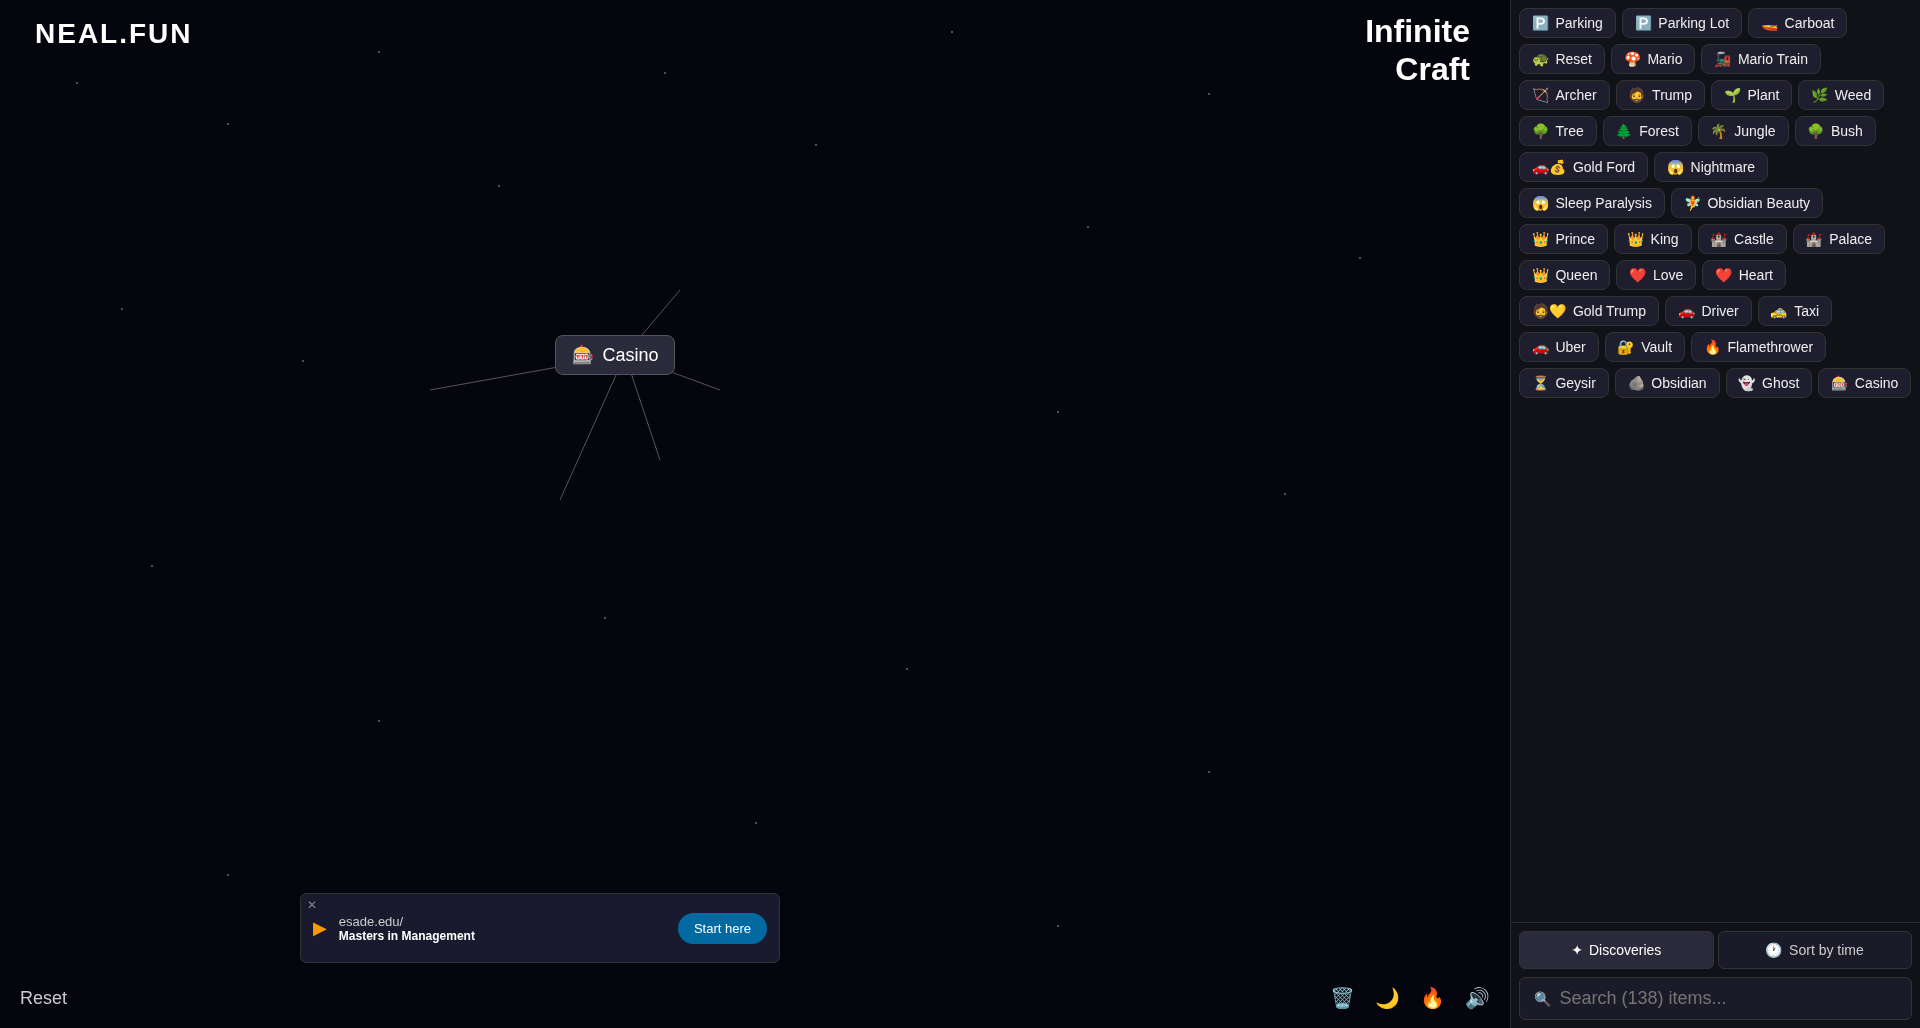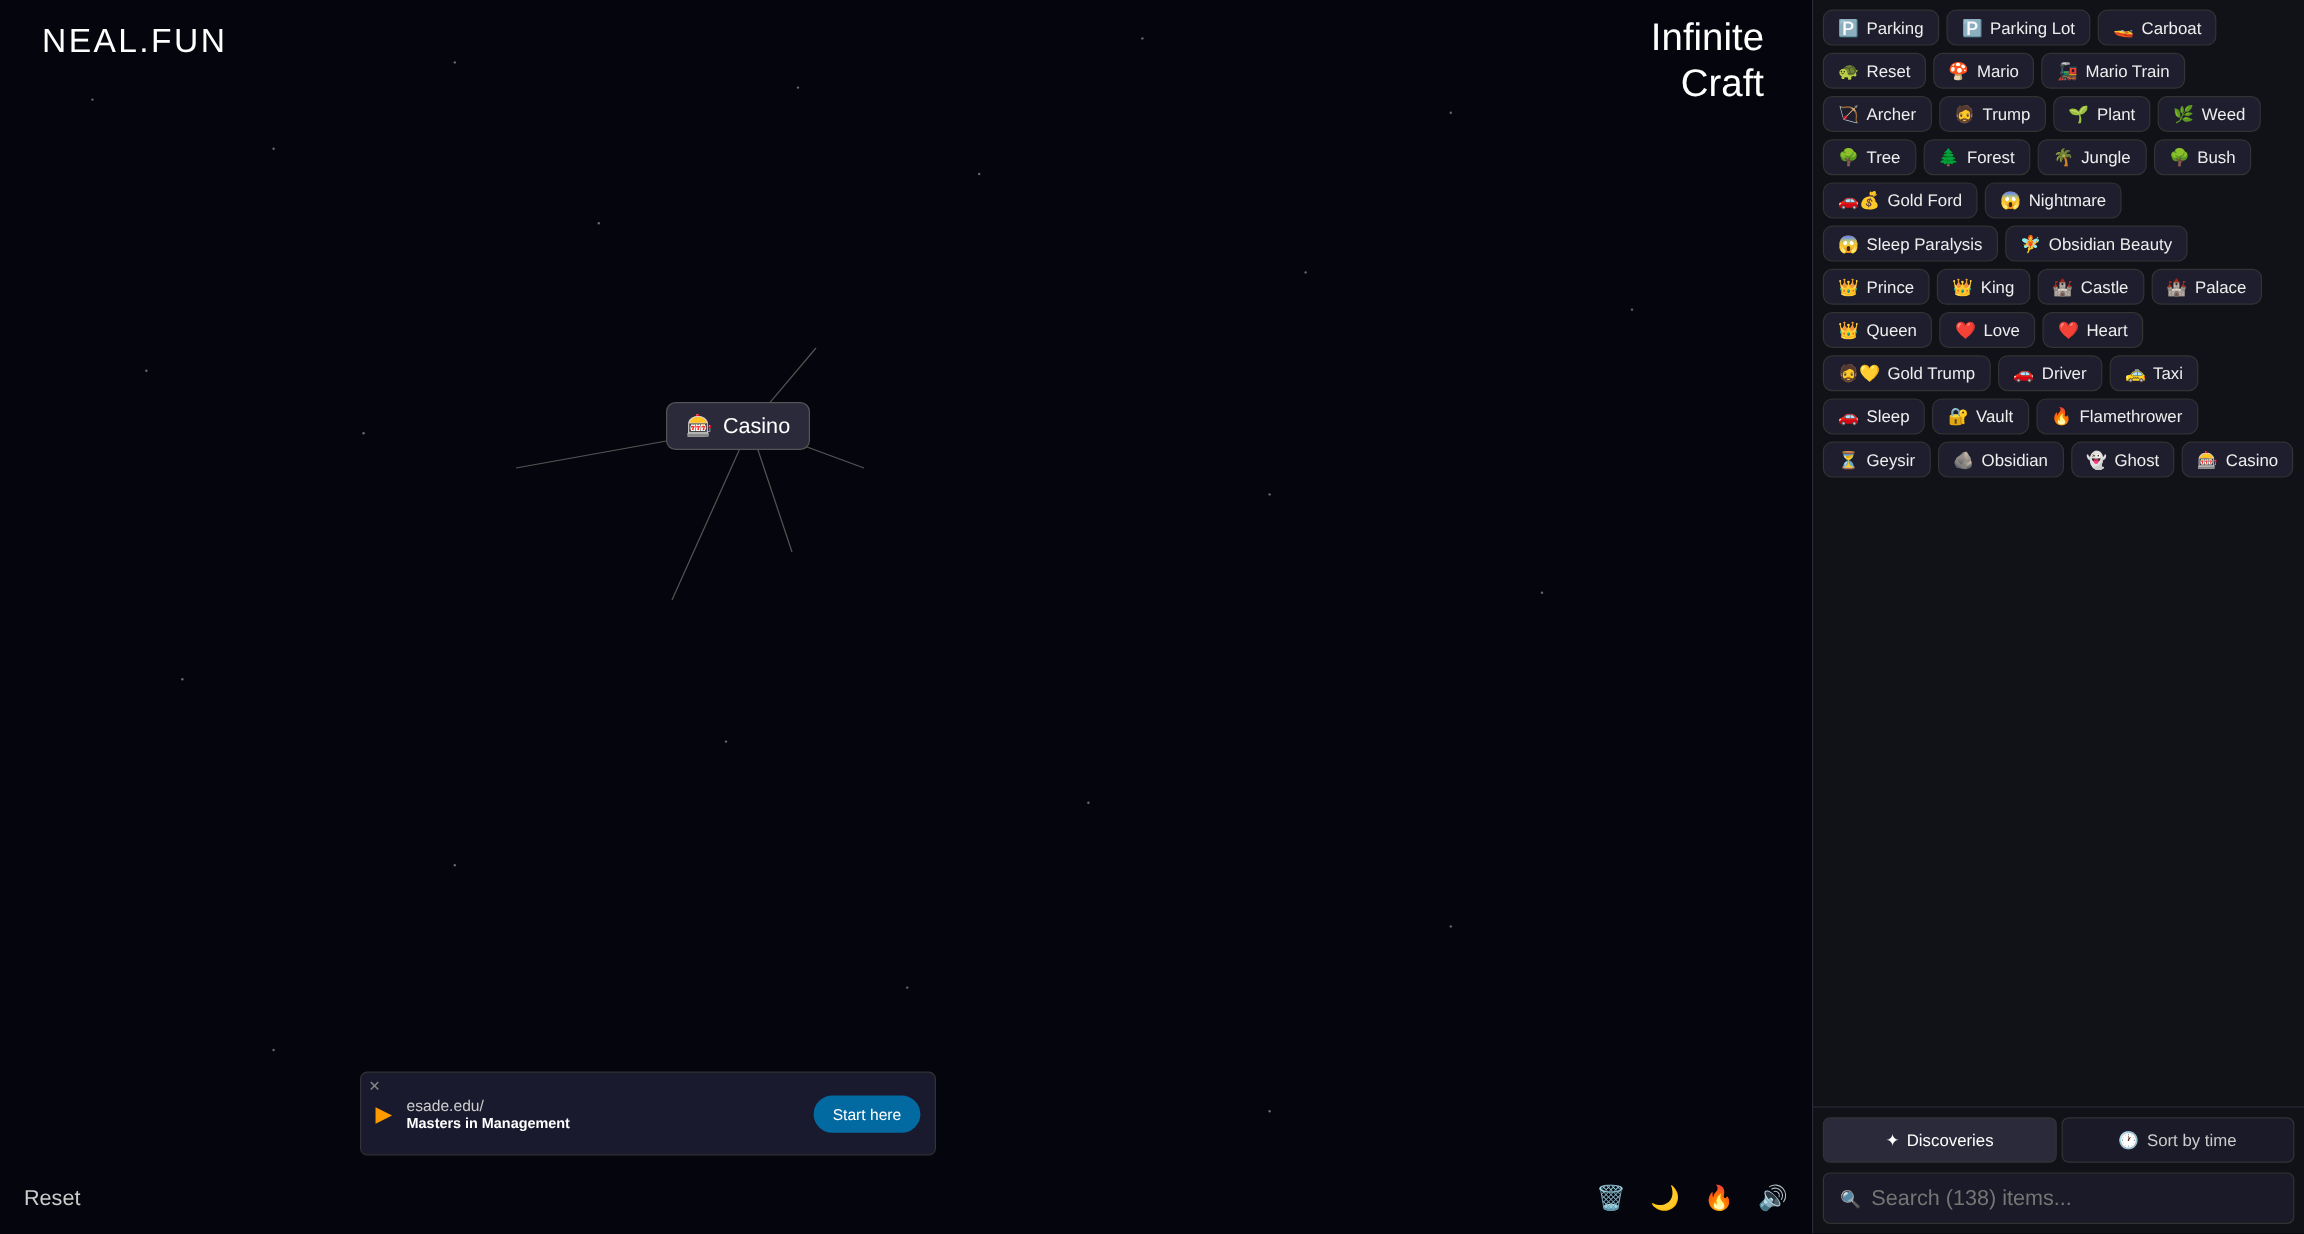--- a/index.html
+++ b/index.html
@@ -29,32 +29,32 @@
       border-radius: 50%;
     }
 
     
     #logo {
       position: absolute;
       top: 18px;
       left: 35px;
       color: #fff;
       font-size: 28px;
-      font-weight: normal;
+      font-weight: bold;
       letter-spacing: 2px;
     }
 
     
     #game-title {
       position: absolute;
       top: 12px;
       right: 40px;
       color: #fff;
       font-size: 32px;
-      font-weight: normal;
+      font-weight: bold;
       text-align: right;
       line-height: 1.2;
     }
 
     
     .canvas-element {
       position: absolute;
       background: #2a2a3a;
       border: 1px solid #555;
       border-radius: 8px;
@@ -441,21 +441,21 @@
       <div class="item-chip">
         <span>🚗</span>
         <span>Driver</span>
       </div>
       <div class="item-chip">
         <span>🚕</span>
         <span>Taxi</span>
       </div>
       <div class="item-chip">
         <span>🚗</span>
-        <span>Sleep</span>
+        <span>Uber</span>
       </div>
       <div class="item-chip">
         <span>🔐</span>
         <span>Vault</span>
       </div>
       <div class="item-chip">
         <span>🔥</span>
         <span>Flamethrower</span>
       </div>
       <div class="item-chip">

